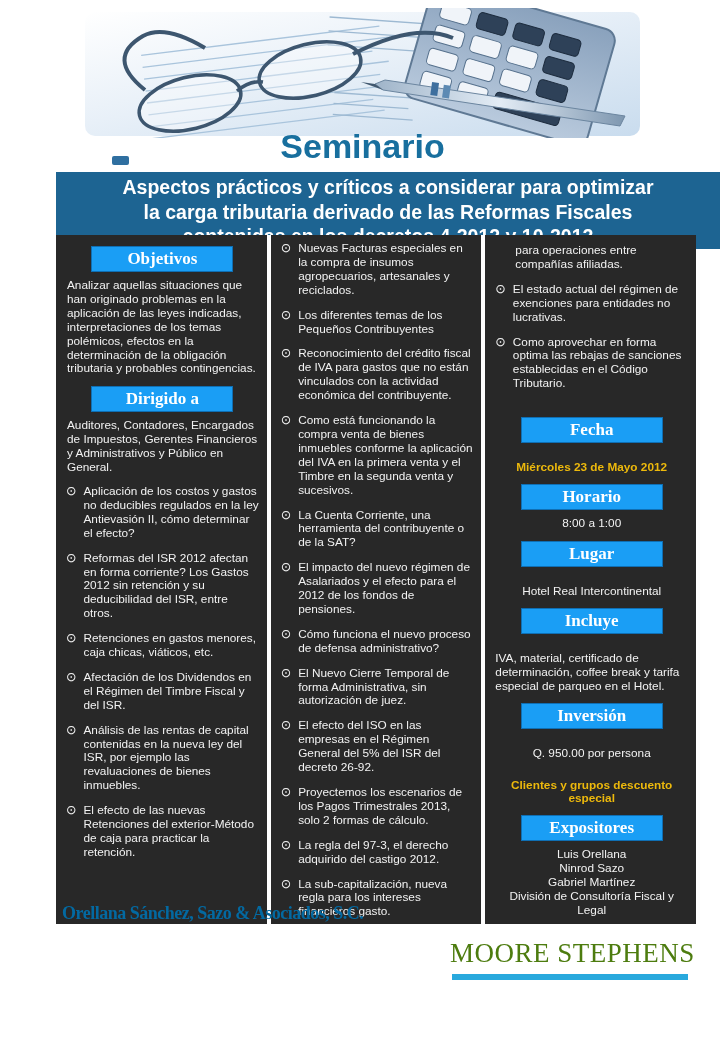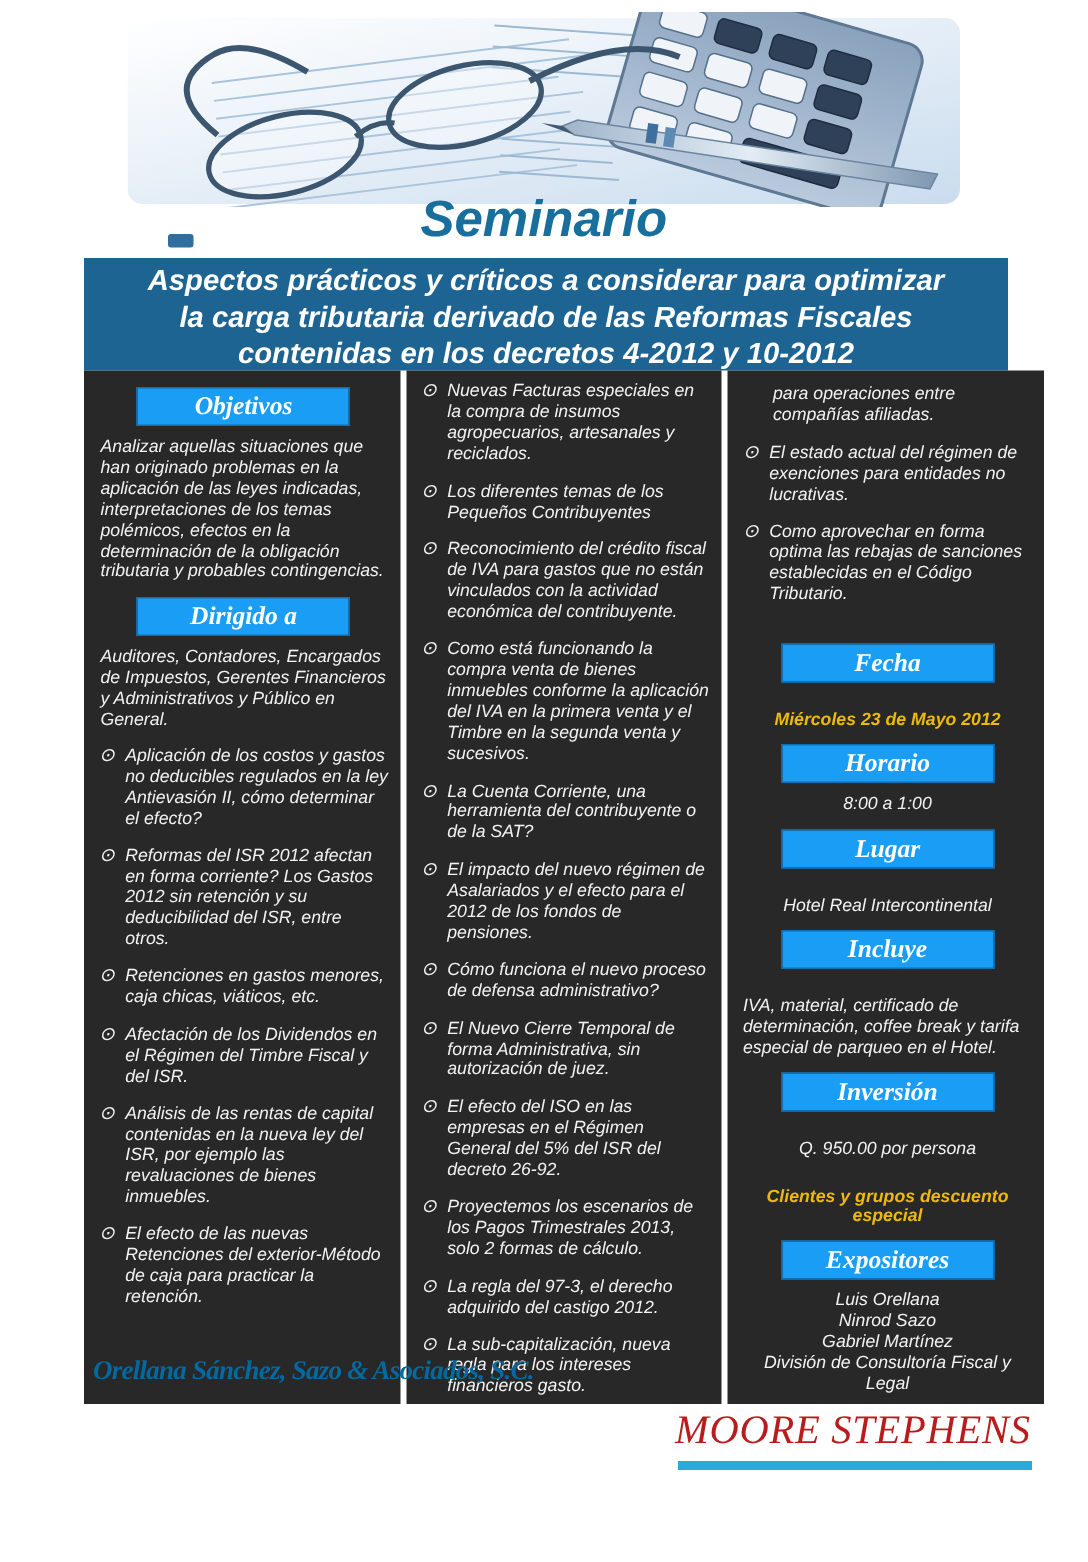--- a/index.html
+++ b/index.html
@@ -1,33 +1,33 @@
 <!DOCTYPE html>
 <html><head>
 <meta charset="utf-8">
 <style>
   * { margin:0; padding:0; box-sizing:border-box; }
   html,body { background:#fff; }
   body { font-family:"Liberation Sans", sans-serif; }
-  .page { position:relative; width:725px; height:1041px; background:#ffffff; overflow:hidden;font-style:italic; }
+  .page { position:relative; width:725px; height:1041px; background:#ffffff; overflow:hidden; }
 
   
   .photo { position:absolute; left:85px; top:8px; width:555px; height:130px; }
   .seminario { position:absolute; left:85px; top:127px; width:555px; text-align:center;
                font-size:34px; font-weight:bold; color:#186f9e; letter-spacing:0px; }
   .artifact { position:absolute; left:112px; top:156px; width:17px; height:9px;
               background:#2f6fa0; border-radius:2px; }
 
   
-  .banner { position:absolute; left:56px; top:172px; width:616px; height:77px;
+  .banner { position:absolute; left:56px; top:172px; width:664px; height:77px;
             background:#1d6492; color:#ffffff; text-align:center;
             font-weight:bold; font-size:19.5px; line-height:24.5px; padding-top:3px; }
 
   
-  .panel { position:absolute; left:56px; top:247px; width:640px; height:689px;
+  .panel { position:absolute; left:56px; top:235px; width:640px; height:689px;
            display:flex; gap:4px; background:#ffffff; }
   .col { flex:1 1 0; background:#282828; color:#f2f2f2; padding:7px 7px 4px 9px;
          font-size:11.8px; line-height:13.9px; overflow:hidden; }
 
   .section-btn { display:block; margin:4px auto 7px auto; width:142px; height:26px;
                  background:#1a9ef5; border:1px solid #0f6fb4; color:#ffffff;
                  font-family:"Liberation Serif", serif; font-weight:bold; font-size:17px;
                  text-align:center; line-height:24px; }
   .section-btn.wide { width:100%; font-size:16.5px;margin-left:48px; }
 
@@ -44,21 +44,21 @@
   .email { text-align:center; font-size:11px; margin-top:18px; }
   .expo-line { text-align:center; }
   .expo-block { margin-bottom:8px; }
 
   
   .footer-left { position:absolute; left:62px; top:904px; color:#0369a1; }
   .firm-name { font-family:"Liberation Serif", serif; font-weight:bold; font-size:18px;
                letter-spacing:-0.5px; line-height:19px; }
   .firm-tagline { font-family:"Liberation Serif", serif; font-weight:bold; font-size:12.5px;
                   letter-spacing:-0.3px; }
-  .footer-right { position:absolute; left:450px; top:938px; width:238px; color:#b91c1c; }
+  .footer-right { position:absolute; left:450px; top:938px; width:238px; color:#4d7c0f; }
   .moore { font-family:"Liberation Serif", serif; font-size:27px; letter-spacing:0.5px;
            white-space:nowrap; }
   .moore-bar { width:236px; height:6px; background:#29a9dd; margin-top:5px; margin-left:2px; }
 </style>
 </head>
 <body>
 
 <div class="page">
 
   <div class="photo">

